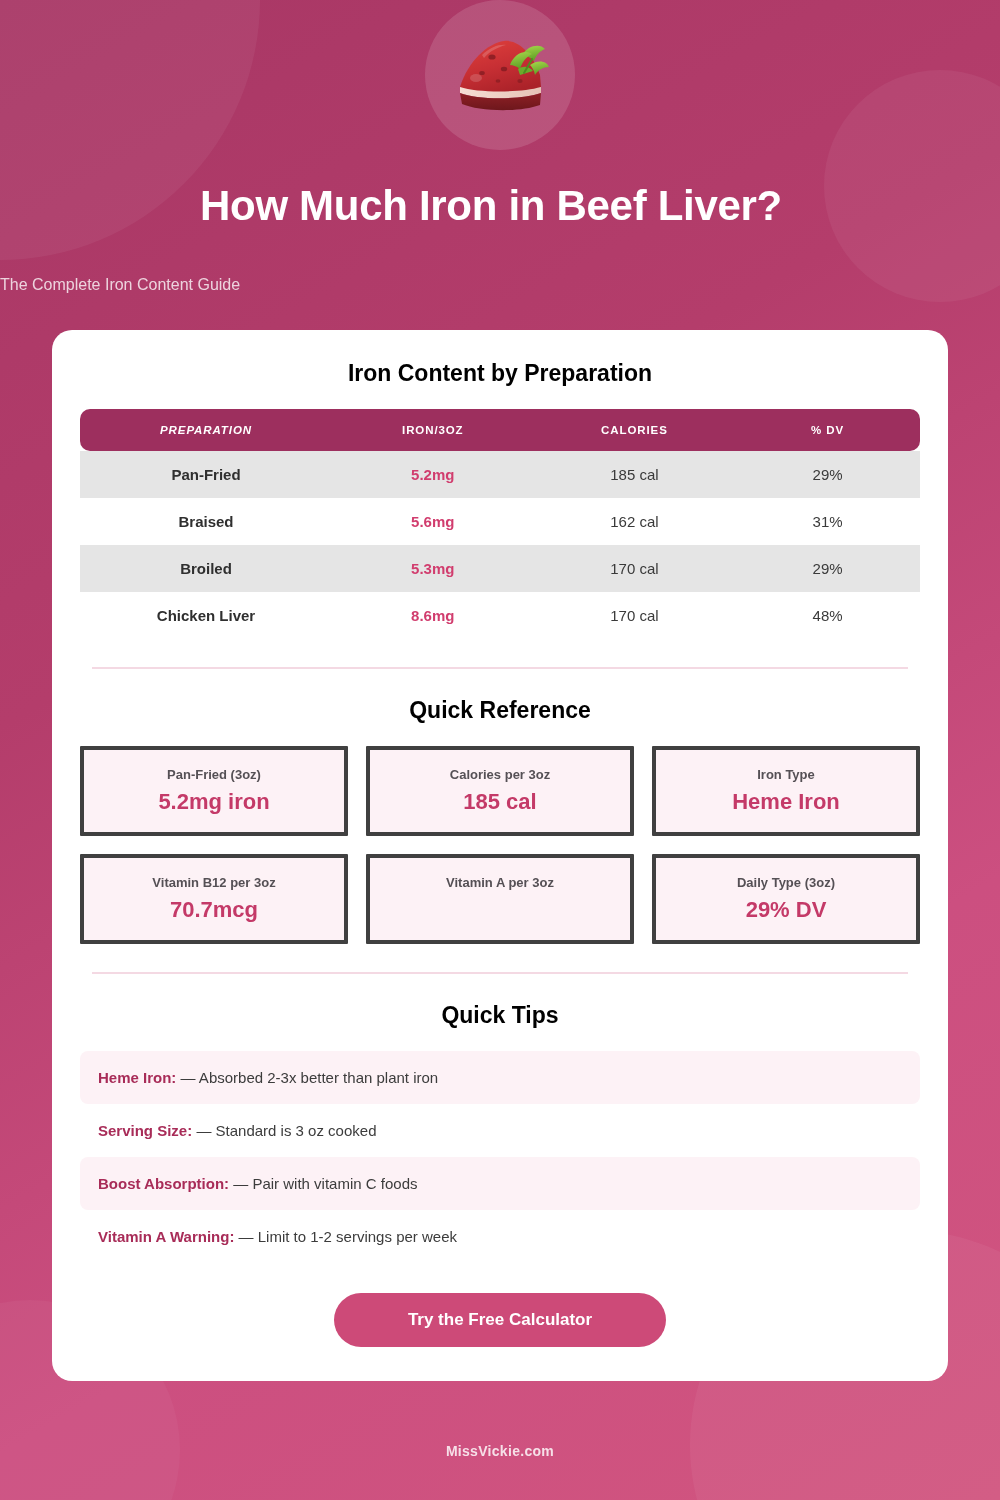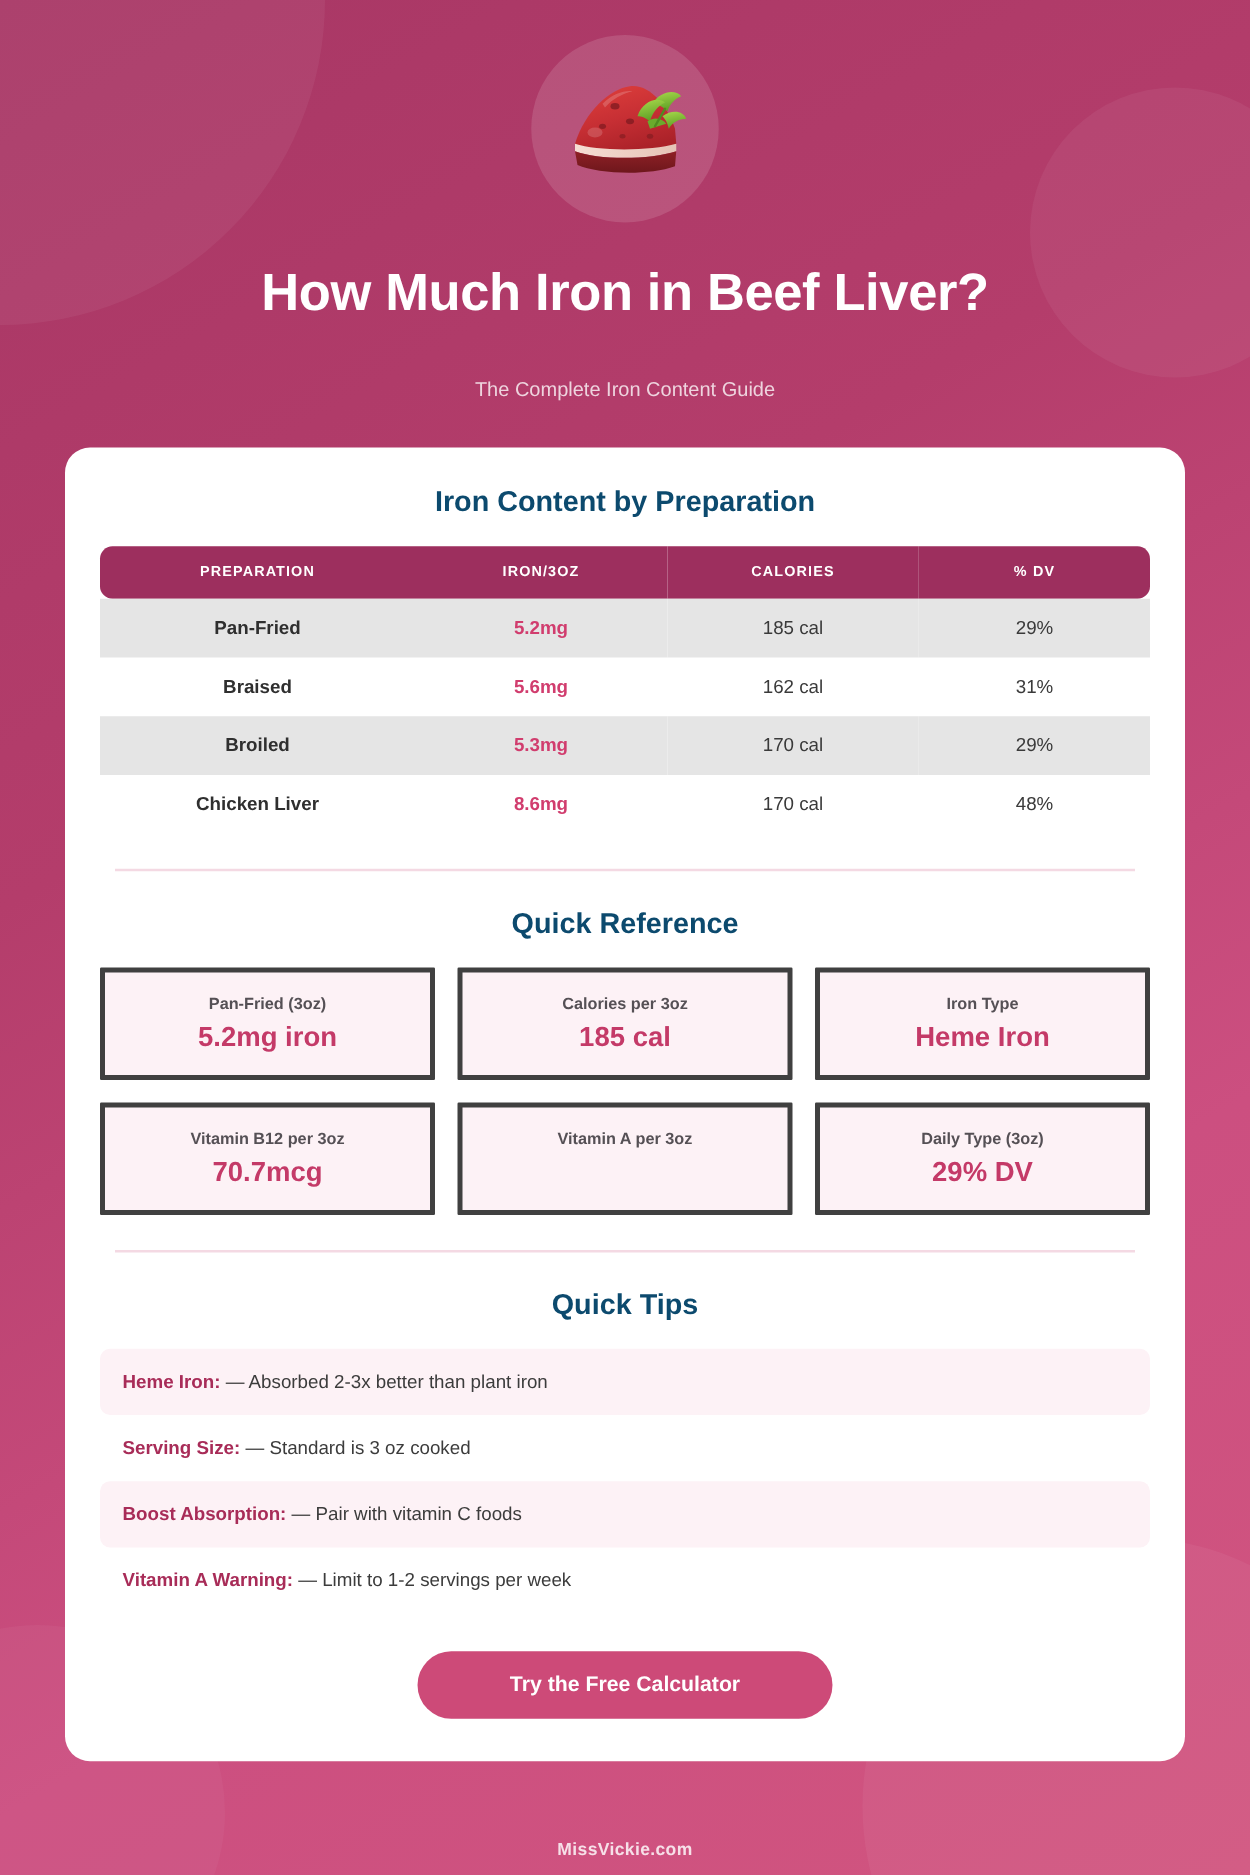--- a/index.html
+++ b/index.html
@@ -37,22 +37,21 @@
   .deco-bl {
     width: 300px; height: 300px;
     left: -120px; top: 1300px;
     background: rgba(255,255,255,0.04);
   }
 
   
   .header {
     position: relative;
     z-index: 2;
-    padding-top: 28px;
-    text-align: center;
+    text-align: left;
   }
 
   .icon-badge {
     width: 150px;
     height: 150px;
     margin: 0 auto;
     border-radius: 50%;
     background: rgba(255,255,255,0.13);
     display: flex;
     align-items: center;
@@ -82,21 +81,21 @@
     z-index: 2;
     width: 896px;
     margin: 36px auto 0;
     background: #ffffff;
     border-radius: 20px;
     padding: 30px 28px 34px;
   }
 
   .section-heading {
     text-align: center;
-    color: #0c4a6e;
+    color: #000000;
     font-size: 23px;
     font-weight: bold;
     margin-bottom: 22px;
   }
 
   
   .data-table {
     width: 100%;
     border-collapse: separate;
     border-spacing: 0;
@@ -267,21 +266,21 @@
   <div class="page-subtitle">The Complete Iron Content Guide</div>
 </div>
 
 <div class="card">
 
   <h2 class="section-heading">Iron Content by Preparation</h2>
 
   <table class="data-table">
     <thead>
       <tr>
-        <th style="width:30%;">PREPARATION</th>
+        <th style="width:30%;font-style:italic;">PREPARATION</th>
         <th style="width:24%;">IRON/3OZ</th>
         <th style="width:24%;">CALORIES</th>
         <th style="width:22%;">% DV</th>
       </tr>
     </thead>
     <tbody>
       <tr class="striped">
         <td class="col-prep">Pan-Fried</td>
         <td class="col-iron">5.2mg</td>
         <td>185 cal</td>

